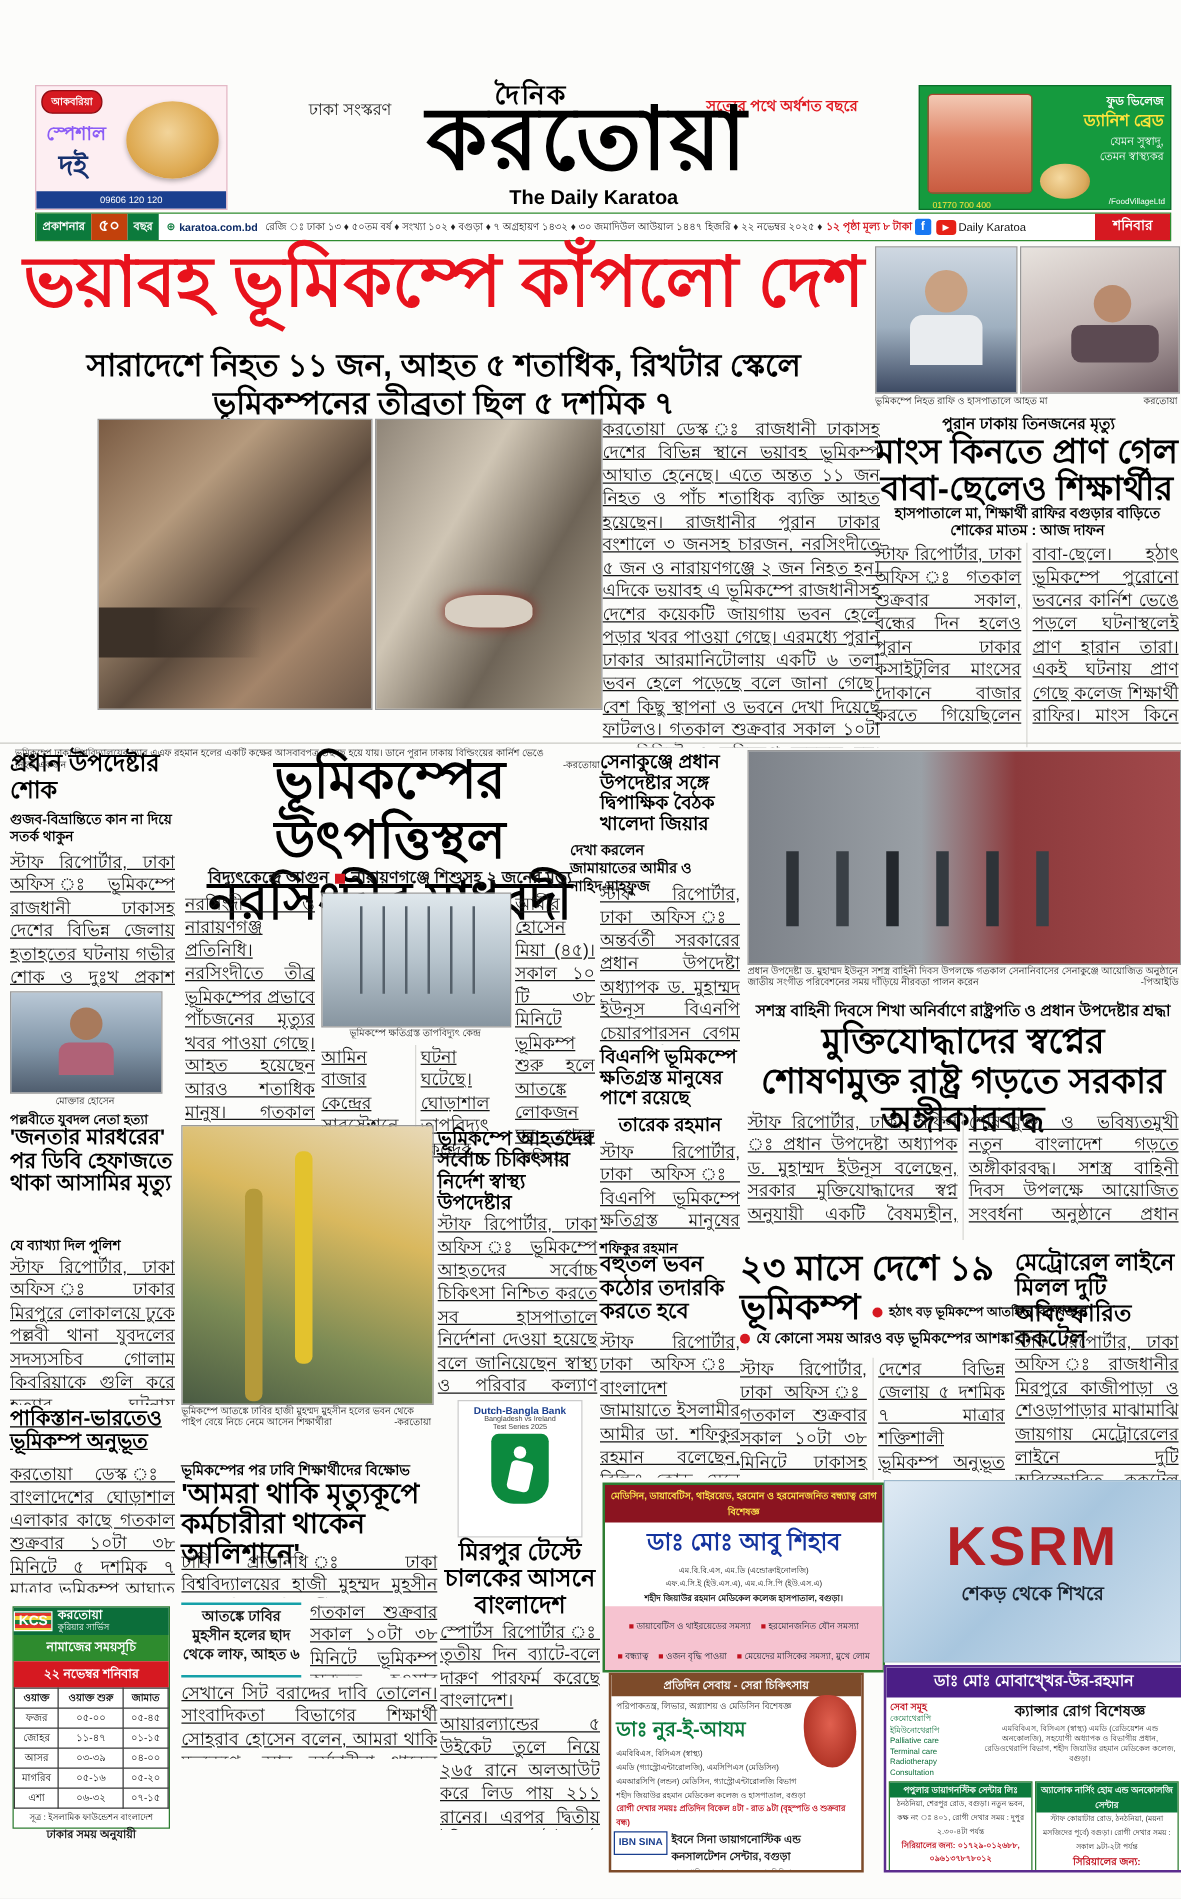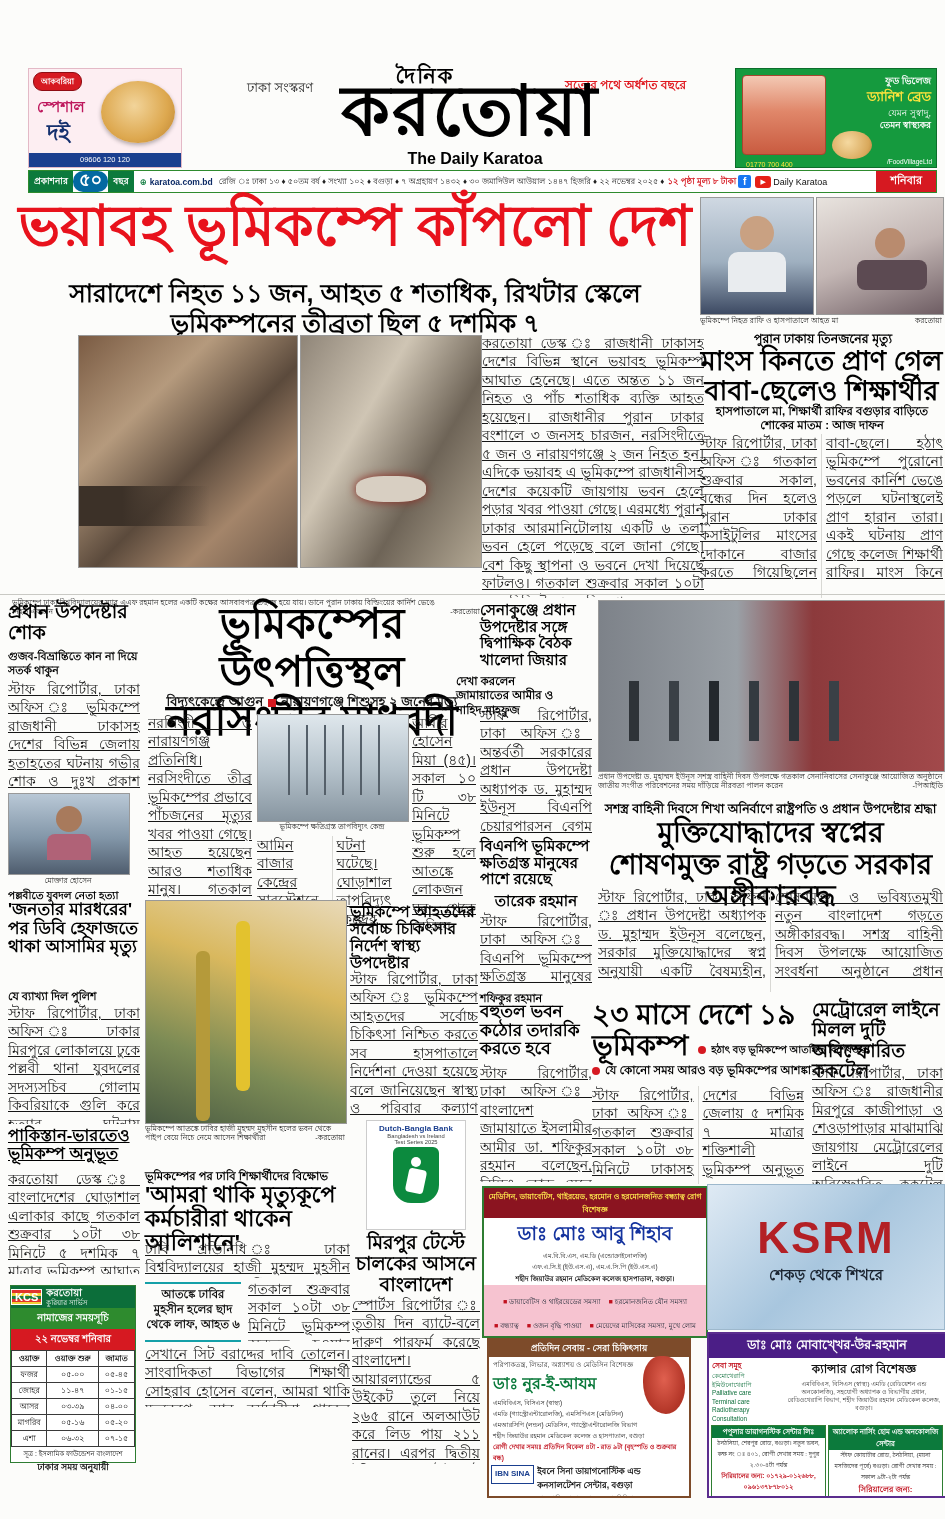--- a/index.html
+++ b/index.html
@@ -17,21 +17,21 @@
   .rule{position:absolute;background:#c9c9c4;}
   .sq{display:inline-block;width:8px;height:8px;background:#d61921;margin:0 5px;vertical-align:middle;}
   .dot{display:inline-block;width:8px;height:8px;border-radius:50%;background:#d61921;margin-right:5px;vertical-align:middle;}
   .bl{display:inline-block;margin:0 4px;font-size:7px;color:#14222e;}
   .bl::before{content:"■ ";color:#c1121f;}
   
   .mast-title{font-weight:900;letter-spacing:2px;color:#000;}
   .bar{position:absolute;left:28px;top:170px;width:907px;height:21px;border:1px solid #2e8b2e;
        display:flex;align-items:center;font-size:8.5px;background:#fff;}
   .bar .seg-green{background:#0c7a3c;color:#fff;font-weight:700;height:100%;display:flex;align-items:center;padding:0 5px;font-size:9px;}
-  .bar .seg-red{background:#0369a1;color:#fff;font-weight:900;height:100%;display:flex;align-items:center;padding:0 6px;font-size:18px;border-radius:10px;}
+  .bar .seg-red{background:#c2410c;color:#fff;font-weight:900;height:100%;display:flex;align-items:center;padding:0 6px;font-size:13px;}
   .fbi{display:inline-flex;align-items:center;justify-content:center;width:13px;height:13px;background:#1877f2;color:#fff;font-weight:900;font-size:10px;border-radius:2px;margin:0 2px;}
   .yti{display:inline-flex;align-items:center;justify-content:center;width:16px;height:12px;background:#e62117;color:#fff;font-size:7px;border-radius:3px;margin:0 2px;}
   .daybox{background:#d61921;color:#fff;font-weight:800;height:100%;display:flex;align-items:center;padding:0 14px;font-size:11px;margin-left:auto;}
   
   .ptable{width:100%;border-collapse:collapse;font-size:8px;}
   .ptable td,.ptable th{border:1px solid #3a3a3a;padding:1px 2px;text-align:center;}
   .pbox{border:1px solid #2e7d32;background:#fff;}
   .pban{color:#fff;font-weight:800;text-align:center;font-size:10px;padding:2px 0;}
   
   .adbox{overflow:hidden;}
@@ -40,21 +40,21 @@
   .shield .bodyy{position:absolute;left:14px;top:22px;width:18px;height:24px;background:#fff;border-radius:4px;transform:rotate(12deg);}
   .ibn{display:inline-block;border:1px solid #1a3f8f;color:#1a3f8f;font-weight:900;font-size:8px;padding:4px 3px;text-align:center;line-height:1.1;}
 </style>
 </head>
 <body>
 
 <div id="page">
 
   <div class="t adbox" style="left:28px;top:68px;width:152px;height:98px;background:#fdeef2;border:1px solid #e3b9c6;">
     <div style="position:absolute;left:4px;top:3px;background:#d61921;color:#fff;font-size:8px;font-weight:800;border-radius:9px;padding:2px 7px;border:1px solid #8e0d14;">আকবরিয়া</div>
-    <div style="position:absolute;left:8px;top:26px;color:#be185d;font-weight:900;font-size:15px;">স্পেশাল</div>
+    <div style="position:absolute;left:8px;top:26px;color:#8b5cf6;font-weight:900;font-size:15px;">স্পেশাল</div>
     <div style="position:absolute;left:18px;top:46px;color:#15306e;font-weight:900;font-size:22px;">দই</div>
     <div style="position:absolute;right:6px;top:12px;width:74px;height:62px;border-radius:50%;background:radial-gradient(circle at 45% 40%,#f2d49a,#dda84f 60%,#b97f2e);box-shadow:0 2px 4px rgba(0,0,0,.3);"></div>
     <div style="position:absolute;left:0;bottom:0;width:100%;height:14px;background:#1b3f8f;color:#fff;font-size:7.5px;text-align:center;line-height:14px;">09606 120 120</div>
   </div>
 
   <div class="t" style="left:247px;top:78px;font-size:13px;color:#222;">ঢাকা সংস্করণ</div>
 
   <div class="t mast-title ctr" style="left:360px;top:60px;width:130px;font-size:21px;">দৈনিক</div>
 
   <div class="t red" style="left:565px;top:76px;width:140px;font-size:12px;font-weight:800;">সত্যের পথে অর্ধশত বছরে</div>
@@ -62,21 +62,21 @@
   <div class="t mast-title ctr" style="left:225px;top:76px;width:490px;font-size:70px;line-height:1.0;">করতোয়া</div>
 
   <div class="t ctr" style="left:330px;top:150px;width:290px;font-size:16px;font-weight:800;color:#000;">The Daily Karatoa</div>
 
   <div class="t adbox" style="left:735px;top:68px;width:200px;height:98px;background:#159a3e;border:1px solid #0c6e2b;">
     <div style="position:absolute;left:6px;top:6px;width:82px;height:78px;background:linear-gradient(180deg,#f3c9b4,#e0876a 45%,#c95b40);border-radius:4px;border:1px solid #a8452f;"></div>
     <div style="position:absolute;left:96px;bottom:8px;width:40px;height:28px;border-radius:50%;background:radial-gradient(circle at 40% 40%,#f5d9a0,#d9a95c 70%,#b07c33);"></div>
     <div style="position:absolute;right:5px;top:5px;color:#fff;font-size:9.5px;font-weight:700;">ফুড ভিলেজ</div>
     <div style="position:absolute;right:5px;top:18px;color:#ffe43c;font-size:13px;font-weight:900;">ড্যানিশ ব্রেড</div>
     <div style="position:absolute;right:5px;top:37px;color:#fff;font-size:9px;">যেমন সুস্বাদু,</div>
-    <div style="position:absolute;right:5px;top:49px;color:#fff;font-size:9px;font-weight:bold;">তেমন স্বাস্থ্যকর</div>
+    <div style="position:absolute;right:5px;top:49px;color:#fff;font-size:9px;">তেমন স্বাস্থ্যকর</div>
     <div style="position:absolute;left:10px;bottom:-1px;color:#ffe43c;font-size:7px;">01770 700 400</div>
     <div style="position:absolute;right:4px;bottom:2px;color:#fff;font-size:6.5px;">/FoodVillageLtd</div>
   </div>
 
   <div class="bar">
     <span class="seg-green">প্রকাশনার</span>
     <span class="seg-red">৫০</span>
     <span class="seg-green">বছর</span>
     <span style="color:#0c7a3c;font-weight:900;margin:0 3px 0 6px;">⊕</span>
     <span style="font-weight:800;color:#0d2b66;">karatoa.com.bd</span>

